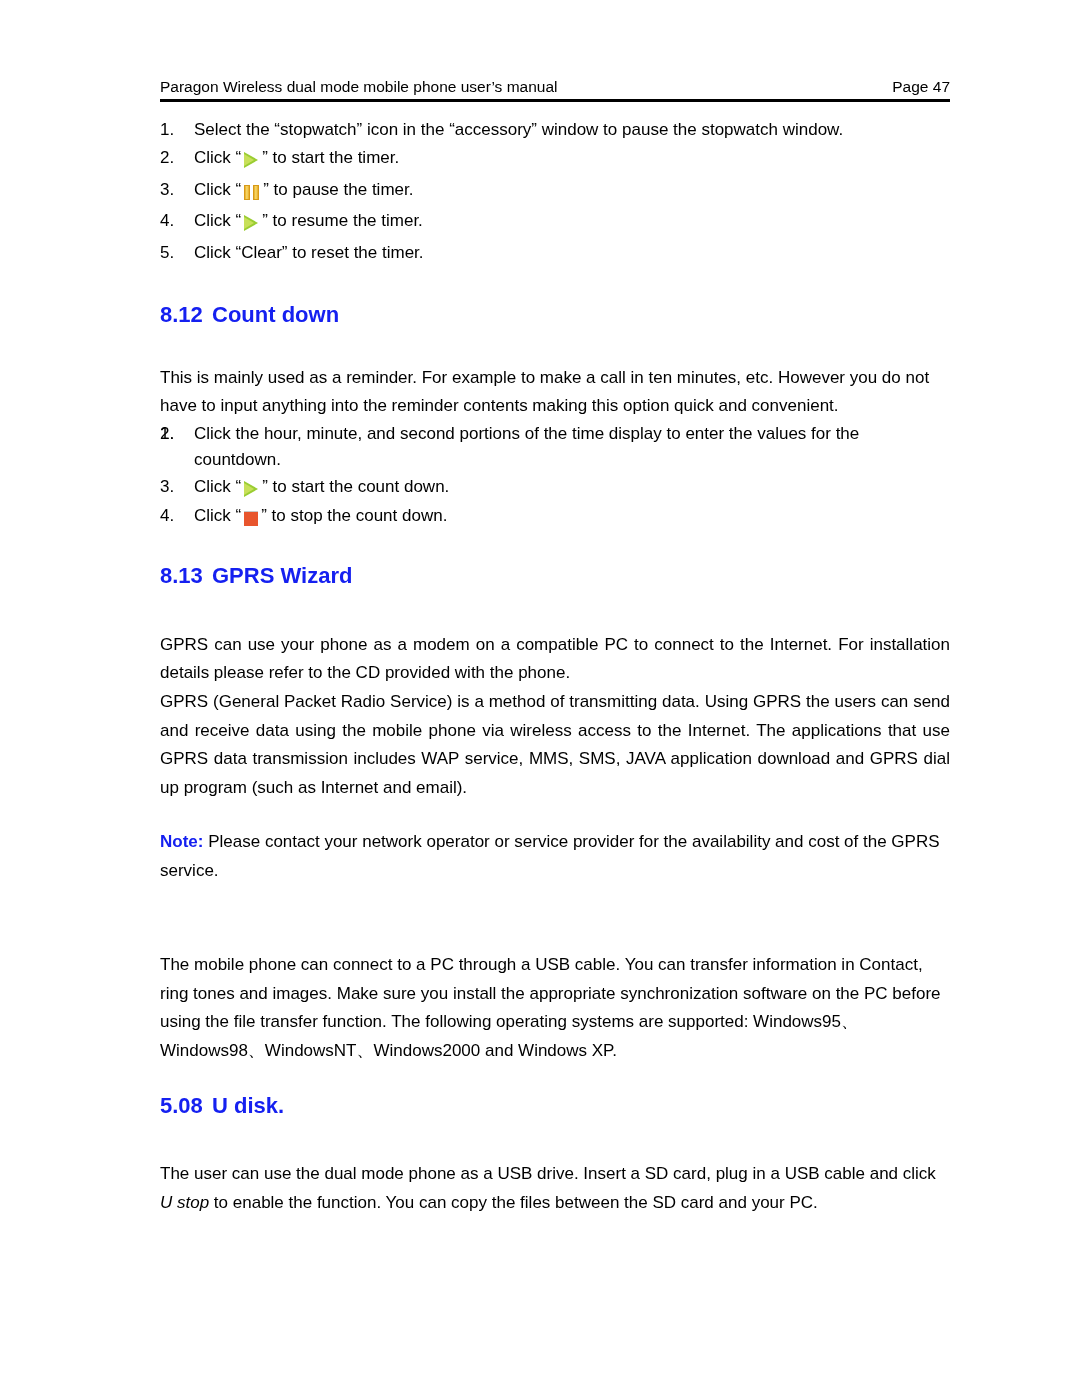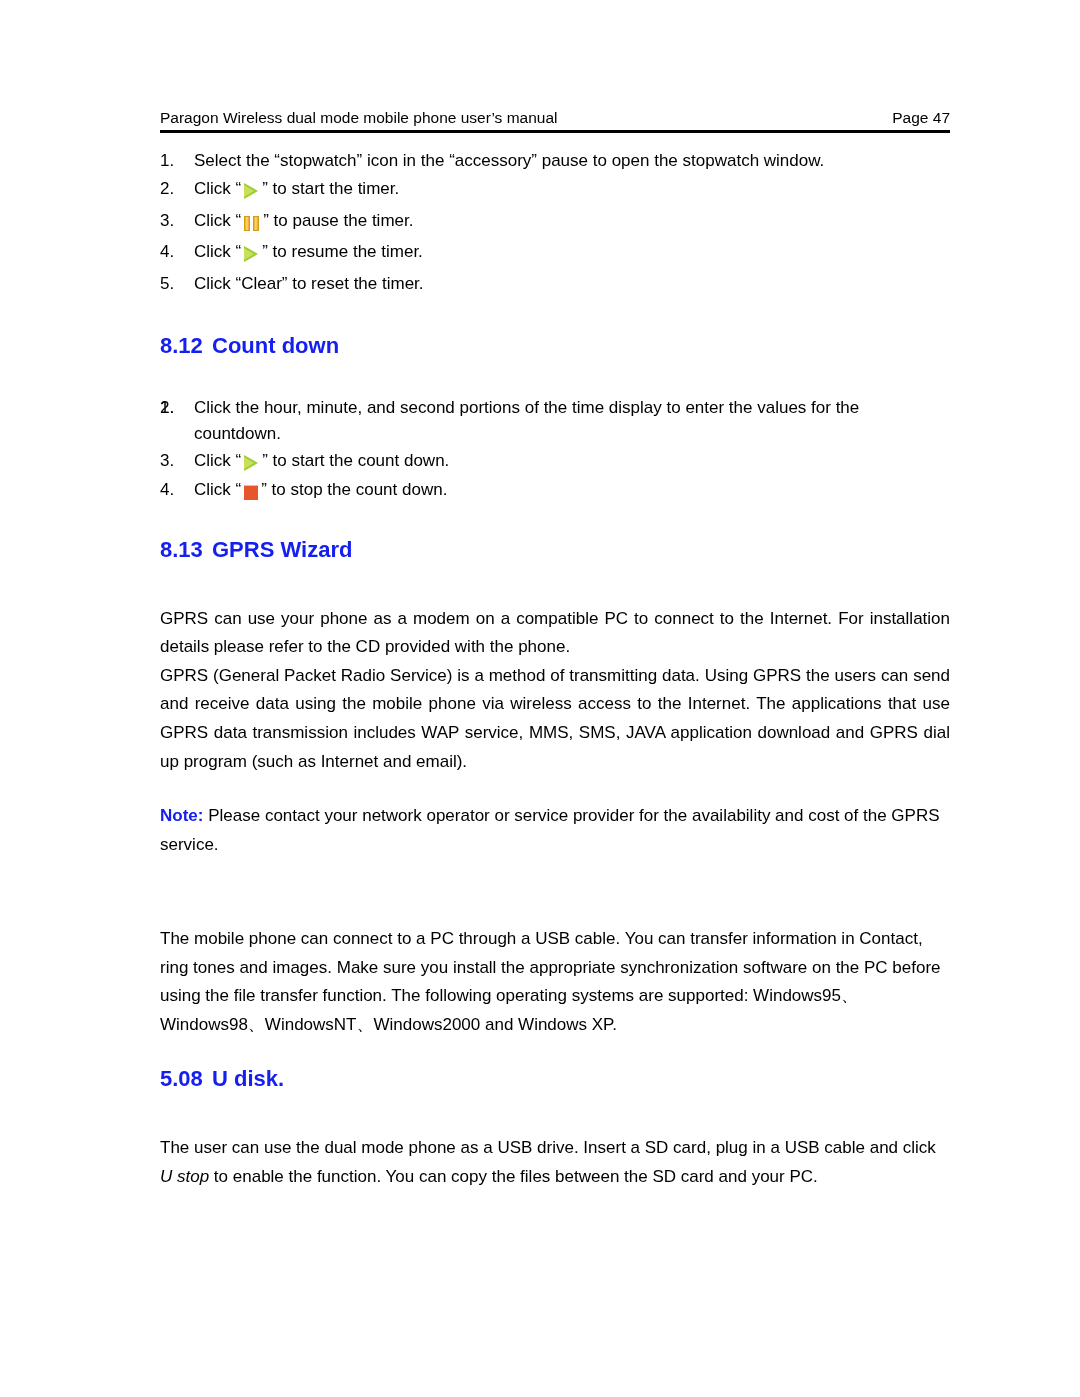--- a/index.html
+++ b/index.html
@@ -28,21 +28,21 @@
   
   .page-header {
     display: flex;
     justify-content: space-between;
     align-items: flex-end;
     font-size: 15.5px;
     line-height: 1.1;
     padding-bottom: 4px;
   }
   .page-header .hdr-left { white-space: nowrap; }
-  .page-header .hdr-right { white-space: nowrap; margin-top: 31px; }
+  .page-header .hdr-right { white-space: nowrap; }
   .header-rule {
     height: 2.5px;
     background: #000000;
     width: 100%;
     margin-bottom: 14px;
   }
 
   
   ol.steps {
     margin: 0;
@@ -152,21 +152,21 @@
   <div class="content">
 
     <div class="page-header">
       <span class="hdr-left">Paragon Wireless dual mode mobile phone user’s manual</span>
       <span class="hdr-right">Page 47</span>
     </div>
     <div class="header-rule"></div>
 
     <ol class="steps">
       <li>
-        <span class="num">1.</span><span class="txt">Select the “stopwatch” icon in the “accessory” pause to open the stopwatch window.</span>
+        <span class="num">1.</span><span class="txt">Select the “stopwatch” icon in the “accessory” window to pause the stopwatch window.</span>
       </li>
       <li>
         <span class="num">2.</span><span class="txt">Click  “</span><span class="icon-wrap"><span class="ico ico-play"></span></span><span class="txt">” to start the timer.</span>
       </li>
       <li>
         <span class="num">3.</span><span class="txt">Click  “</span><span class="icon-wrap"><span class="ico ico-pause"><span class="bar b1"></span><span class="bar b2"></span></span></span><span class="txt">” to pause the timer.</span>
       </li>
       <li>
         <span class="num">4.</span><span class="txt">Click  “</span><span class="icon-wrap"><span class="ico ico-play"></span></span><span class="txt">” to resume the timer.</span>
       </li>
@@ -176,20 +176,21 @@
     </ol>
 
     <div class="sp-34"></div>
 
     <div class="sec-head">
       <span class="sec-num">8.12</span><span>Count down</span>
     </div>
 
     <div class="sp-34"></div>
 
+    <p class="body">This is mainly used as a reminder. For example to make a  call in ten minutes, etc. However you do not have to input anything into the reminder contents making this option quick and convenient.</p>
 
     <ol class="steps tight">
       <li>
         <span class="num">1.</span>
       </li>
       <li>
         <span class="num">2.</span><span class="txt">Click the hour, minute, and second portions of the time display to enter the values for the countdown.</span>
       </li>
       <li>
         <span class="num">3.</span><span class="txt">Click  “</span><span class="icon-wrap"><span class="ico ico-play"></span></span><span class="txt">” to start the count down.</span>

